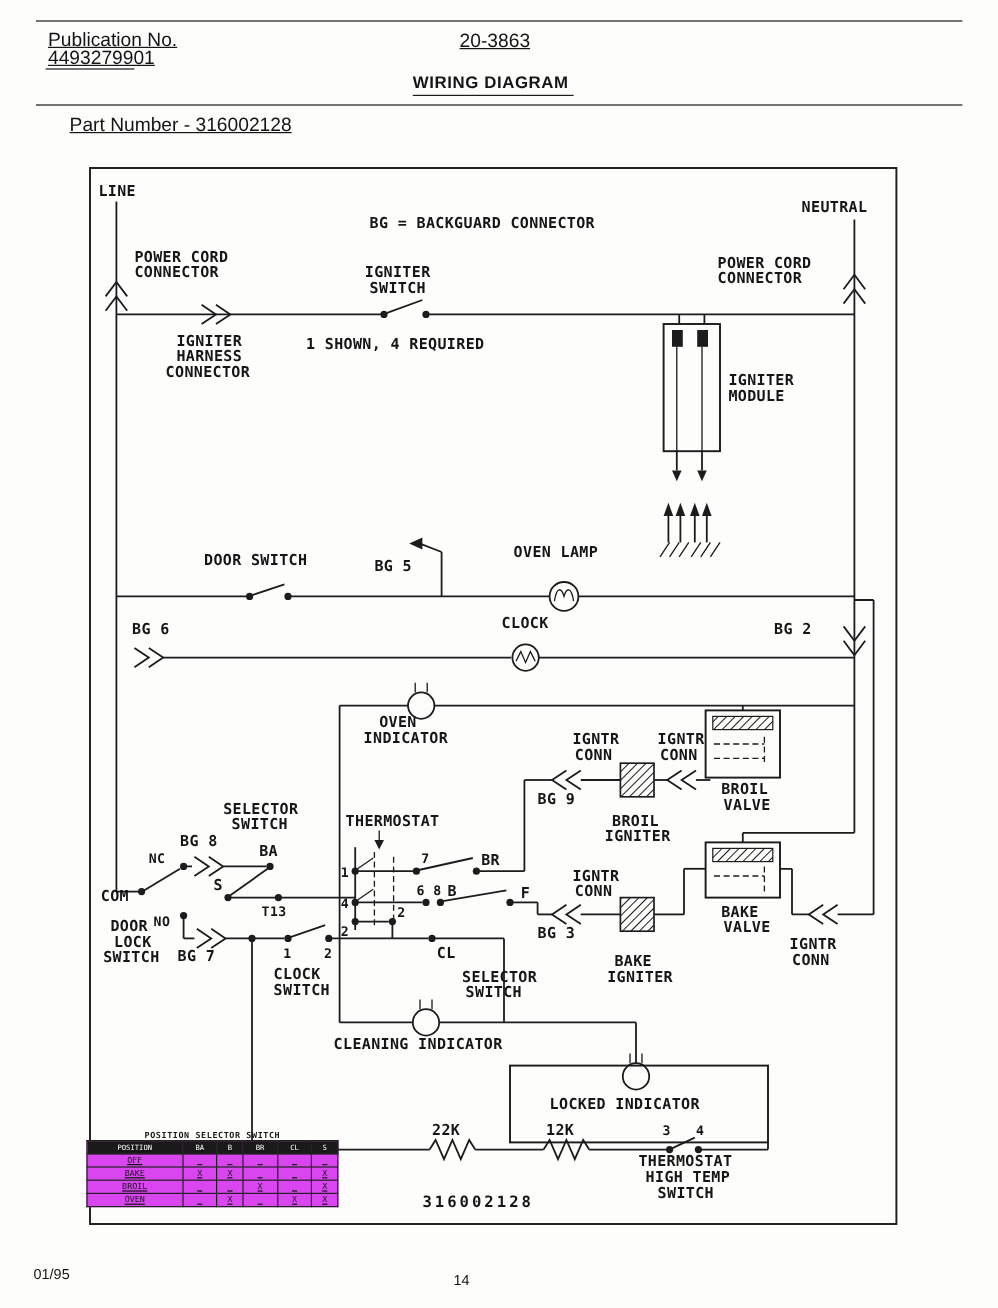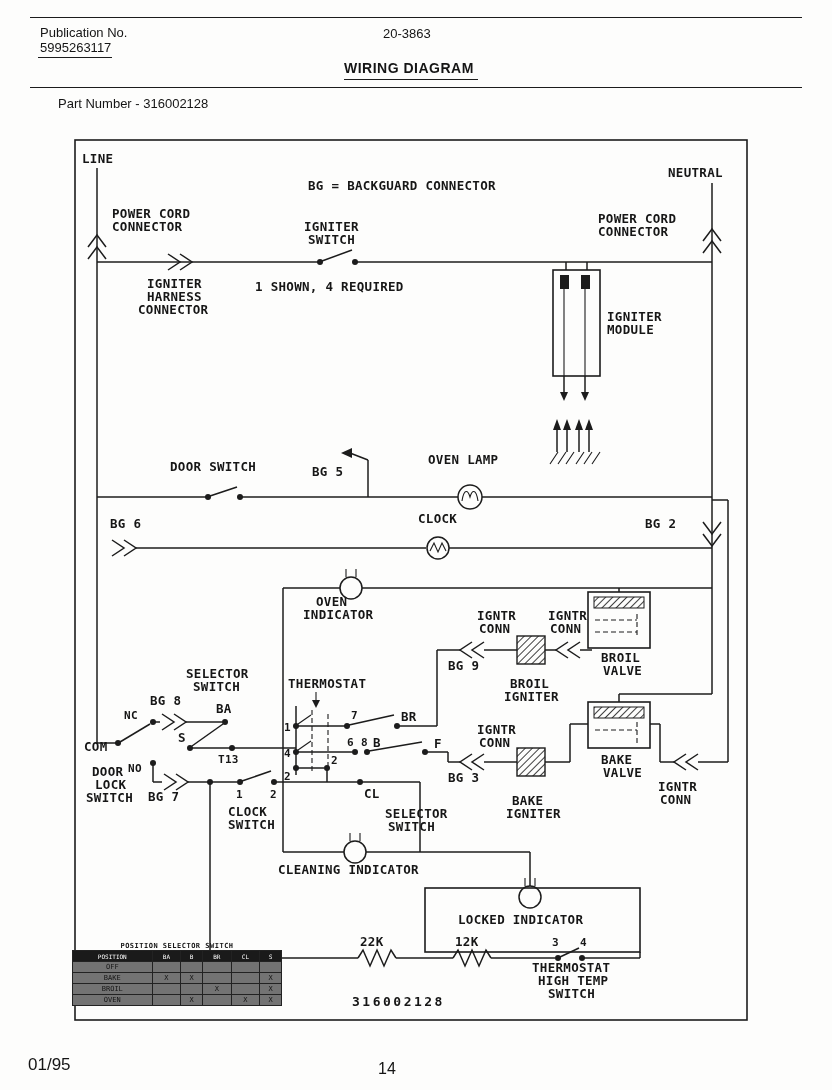--- a/index.html
+++ b/index.html
@@ -2,54 +2,54 @@
 <html><head>
 <meta charset="utf-8">
 <style>
   html,body{margin:0;padding:0;}
   body{
     width:832px;height:1090px;position:relative;background:#fdfdfc;
     font-family:"Liberation Sans",sans-serif;color:#151515;overflow:hidden;
   }
   .abs{position:absolute;}
   .rule{position:absolute;border-top:1.6px solid #1c1c1c;height:0;}
-  .hdr13{font-size:13px;}
+  .hdr13{font-size:16px;text-decoration:underline;}
   .title{
     font-size:14px;font-weight:bold;letter-spacing:.5px;text-align:left;
     border-bottom:1.6px solid #1c1c1c;padding-bottom:3px;
   }
   svg{position:absolute;left:0;top:0;}
   svg text{
     font-family:"DejaVu Sans Mono",monospace;font-size:12.5px;font-weight:700;
     fill:#161616;letter-spacing:.3px;
   }
   svg text.sm{font-size:11px;}
   svg text.stamp{font-size:13px;letter-spacing:2.5px;}
   .w{stroke:#1c1c1c;stroke-width:1.5;fill:none;}
   .thin{stroke:#1c1c1c;stroke-width:1.1;fill:none;}
   .dash{stroke-dasharray:5 3;}
   .dot{fill:#1c1c1c;stroke:none;}
   .solid{fill:#1c1c1c;stroke:none;}
   .box{stroke:#1c1c1c;stroke-width:1.6;fill:none;}
   
   .seltable{position:absolute;left:72px;top:942px;width:210px;}
   .seltable .ttl{font:700 7px "DejaVu Sans Mono",monospace;text-align:center;letter-spacing:.5px;}
-  .seltable table{border-collapse:collapse;width:100%;background:#737373;}
+  .seltable table{border-collapse:collapse;width:100%;background:#d946ef;text-decoration:underline;}
   .seltable th,.seltable td{
     border:1px solid #222;font:7px "DejaVu Sans Mono",monospace;
     text-align:center;padding:1px 2px;height:8px;
   }
   .seltable th{background:#1a1a1a;color:#fff;font-size:6px;}
 </style>
 </head>
 <body>
 
 <div class="rule" style="left:30px;top:17px;width:772px;"></div>
 <div class="abs hdr13" style="left:40px;top:25px;">Publication No.</div>
-<div class="abs hdr13" style="left:40px;top:40px;">5995263117</div>
+<div class="abs hdr13" style="left:40px;top:40px;">4493279901</div>
 <div class="rule" style="left:38px;top:57px;width:74px;border-top-width:1px;"></div>
 <div class="abs hdr13" style="left:383px;top:26px;">20-3863</div>
 <div class="abs title" style="left:344px;top:60px;width:134px;">WIRING DIAGRAM</div>
 <div class="rule" style="left:30px;top:87px;width:772px;"></div>
 <div class="abs hdr13" style="left:58px;top:96px;">Part Number - 316002128</div>
 
 <svg width="832" height="1090" viewBox="0 0 832 1090">
   <defs>
     <pattern id="hatch" width="5" height="5" patternUnits="userSpaceOnUse" patternTransform="rotate(45)">
       <line x1="0" y1="0" x2="0" y2="5" stroke="#1c1c1c" stroke-width="1.7"></line>
@@ -406,14 +406,14 @@
             <td>X</td>
             <td>&nbsp;</td>
             <td>X</td>
             <td>X</td>
           </tr>
         </tbody>
       </table>
     </div>
 </div>
 
-<div class="abs" style="left:28px;top:1055px;font-size:17px;">01/95</div>
-<div class="abs" style="left:378px;top:1060px;font-size:16px;">14</div>
+<div class="abs" style="left:28px;top:1055px;font-size:12px;">01/95</div>
+<div class="abs" style="left:378px;top:1060px;font-size:12px;">14</div>
 
 </body></html>

